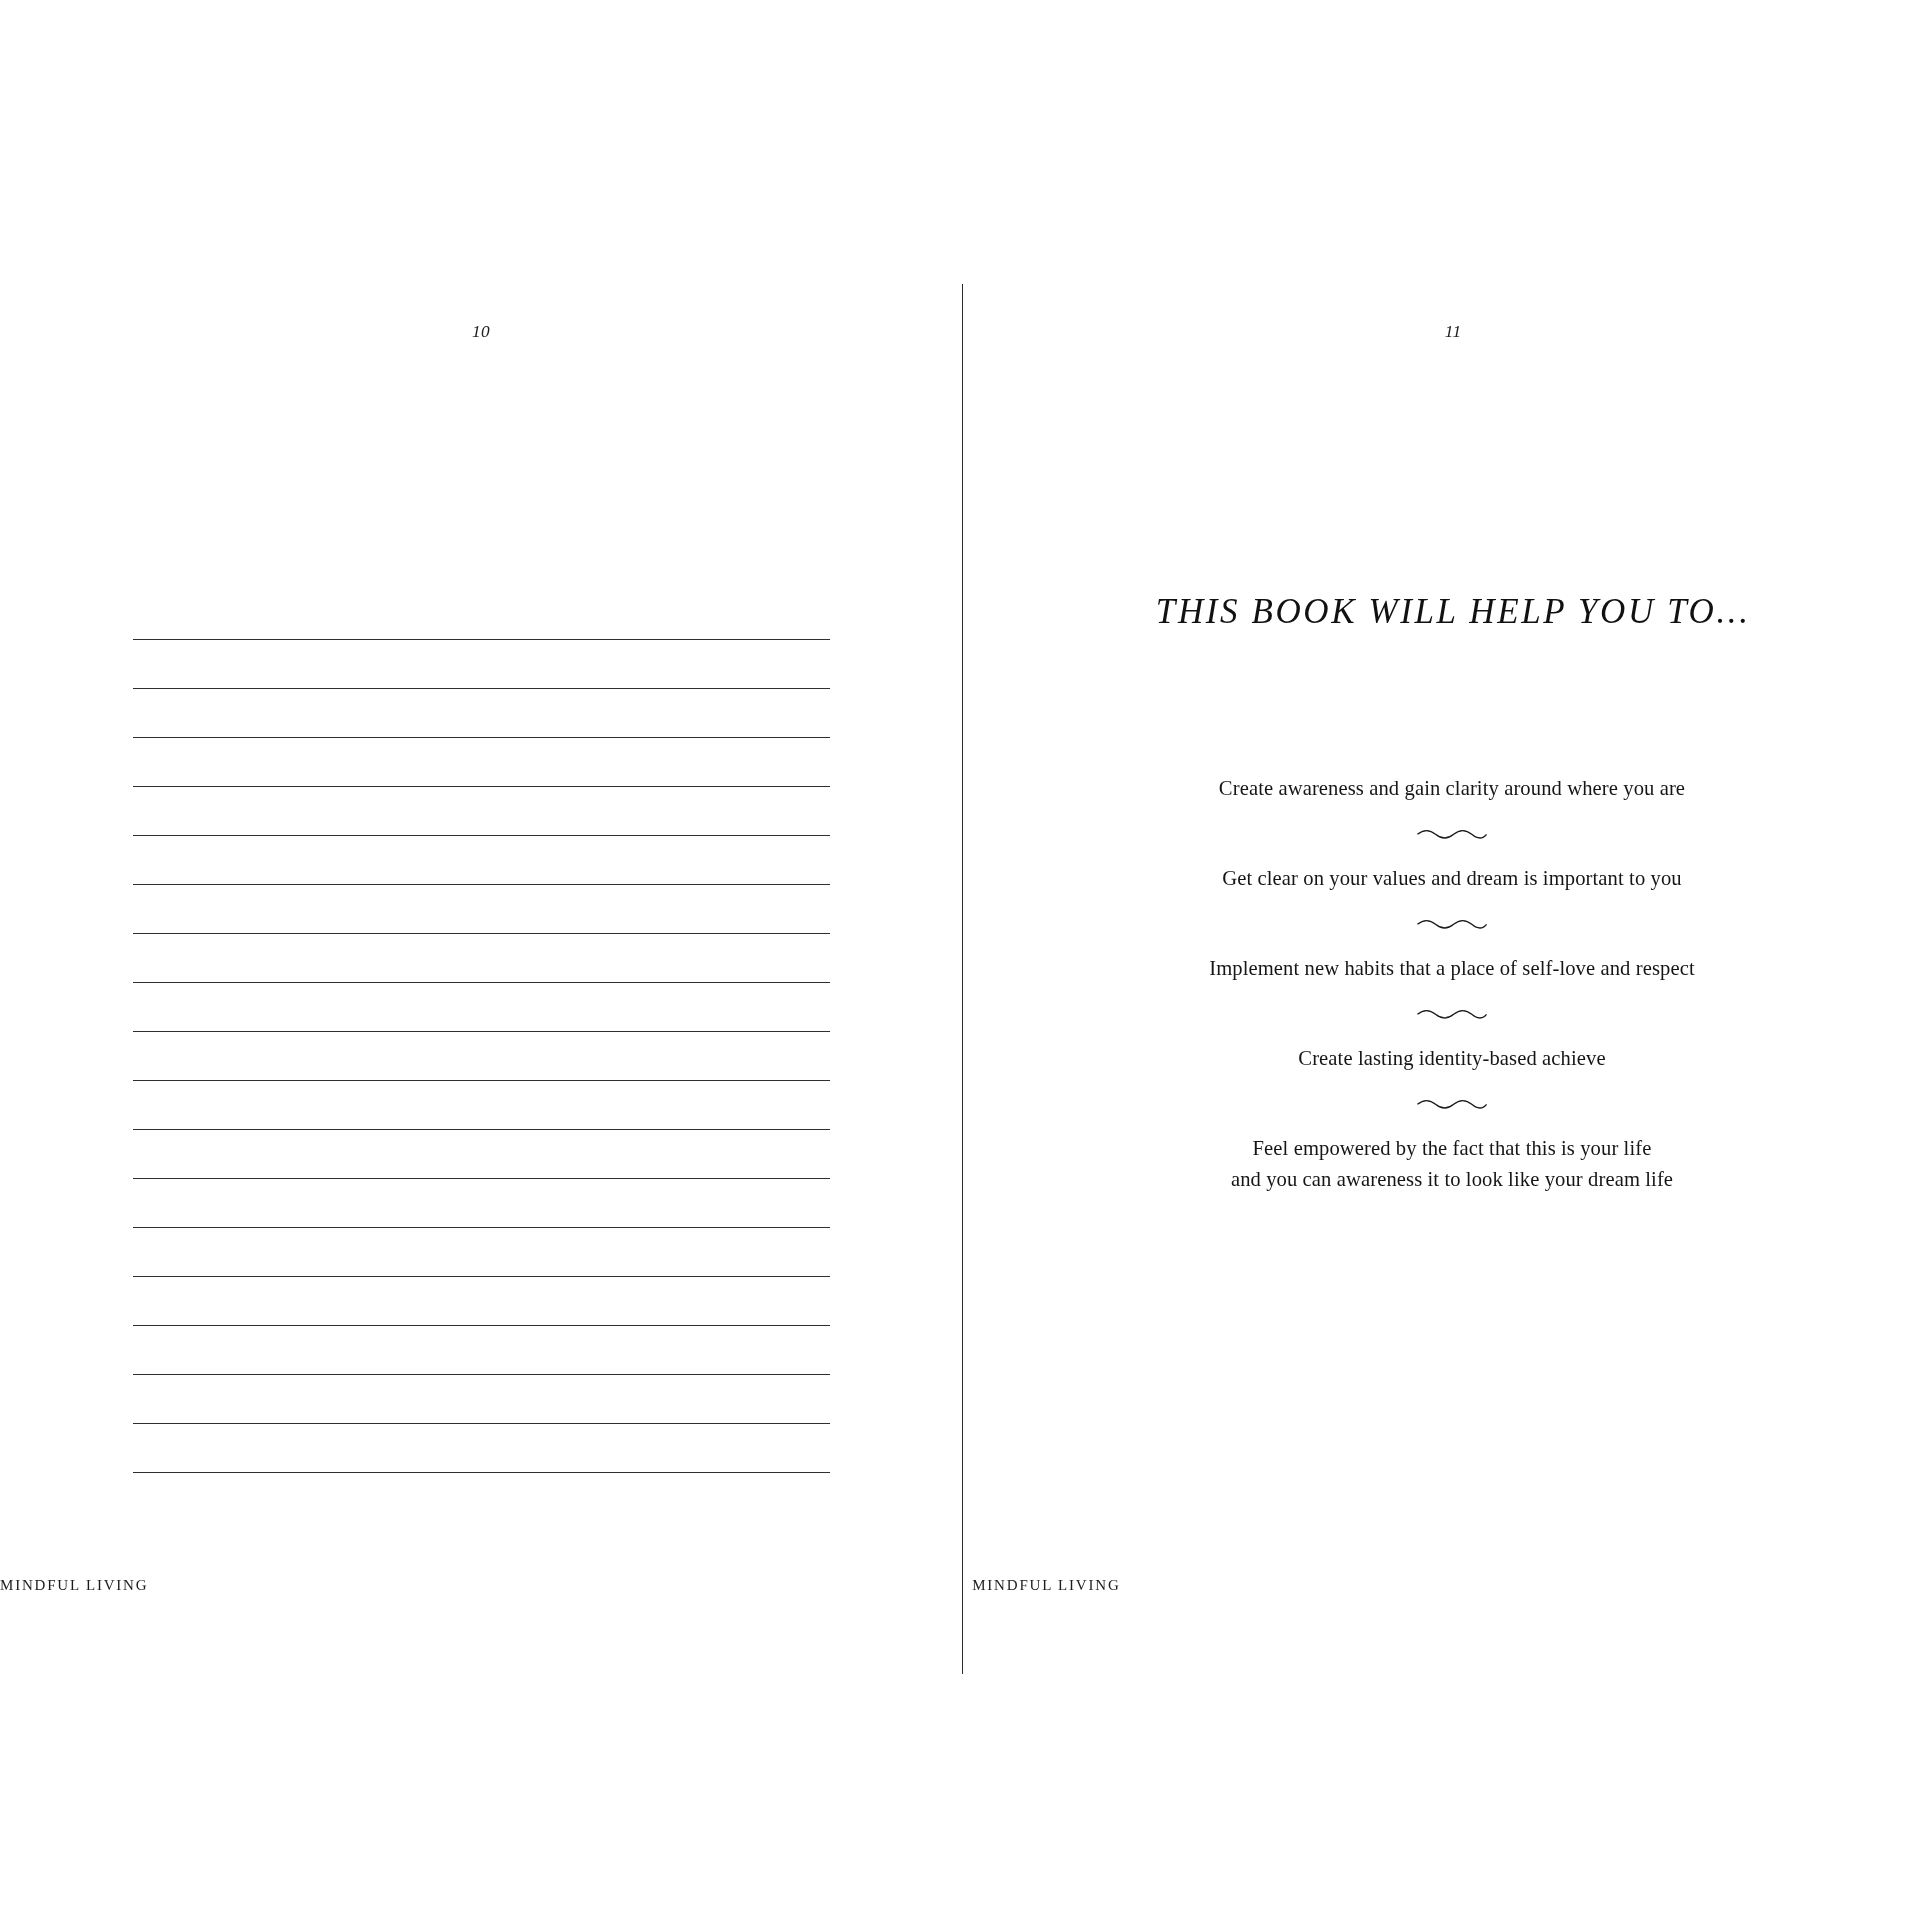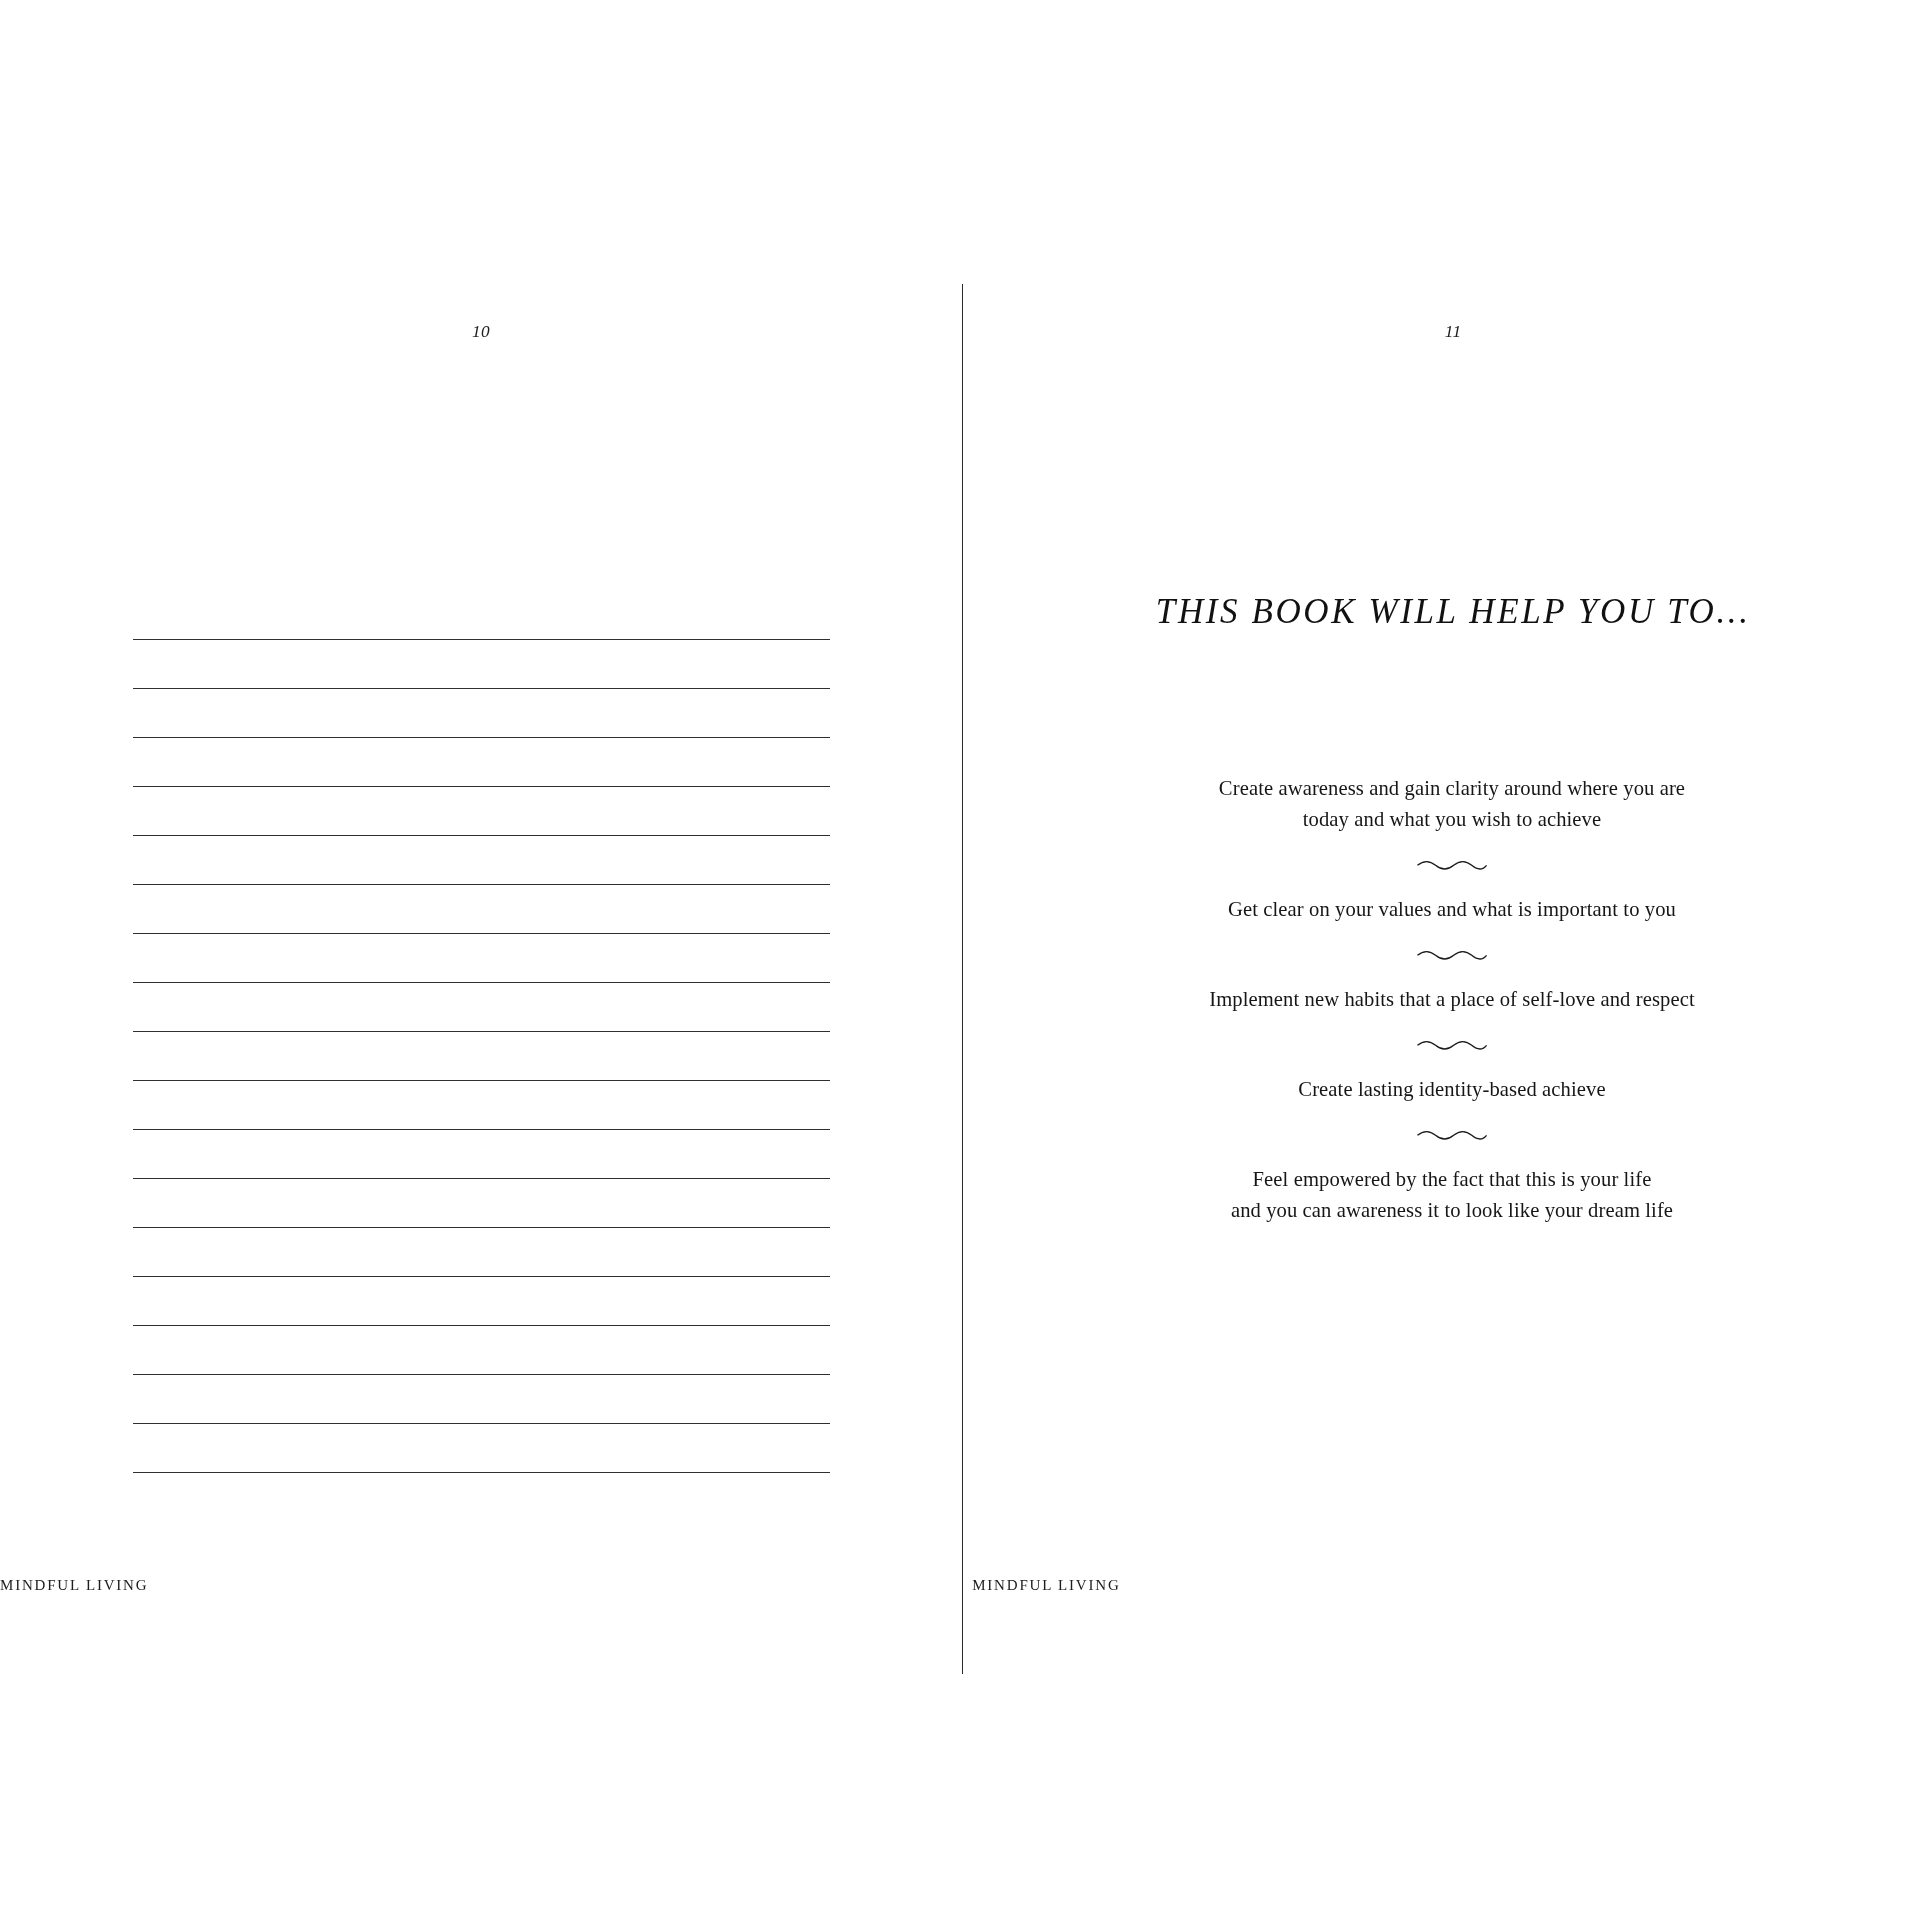--- a/index.html
+++ b/index.html
@@ -160,31 +160,30 @@
   </div>
 
   <div class="page page-right">
     <div class="folio">11</div>
     <div class="page-title">THIS BOOK WILL HELP YOU TO...</div>
 
     <div class="benefits">
 
       <div class="benefit">
         <span class="benefit-line">Create awareness and gain clarity around where you are</span>
-        <span class="benefit-line">today and what you wish to achieve</span>
-      </div>
-
-      <div class="divider">
-        <svg width="74" height="15" viewBox="0 0 90 18" aria-hidden="true">
-          <path d="M3 10 Q 14 1, 25 10 T 47 10 T 69 10 T 87 10" fill="none" stroke="#1a1a1a" stroke-width="1.6"></path>
-        </svg>
-      </div>
-
-      <div class="benefit">
-        <span class="benefit-line">Get clear on your values and what is important to you</span>
+      </div>
+
+      <div class="divider">
+        <svg width="74" height="15" viewBox="0 0 90 18" aria-hidden="true">
+          <path d="M3 10 Q 14 1, 25 10 T 47 10 T 69 10 T 87 10" fill="none" stroke="#1a1a1a" stroke-width="1.6"></path>
+        </svg>
+      </div>
+
+      <div class="benefit">
+        <span class="benefit-line">Get clear on your values and dream is important to you</span>
       </div>
 
       <div class="divider">
         <svg width="74" height="15" viewBox="0 0 90 18" aria-hidden="true">
           <path d="M3 10 Q 14 1, 25 10 T 47 10 T 69 10 T 87 10" fill="none" stroke="#1a1a1a" stroke-width="1.6"></path>
         </svg>
       </div>
 
       <div class="benefit">
         <span class="benefit-line">Implement new habits that a place of self-love and respect</span>

